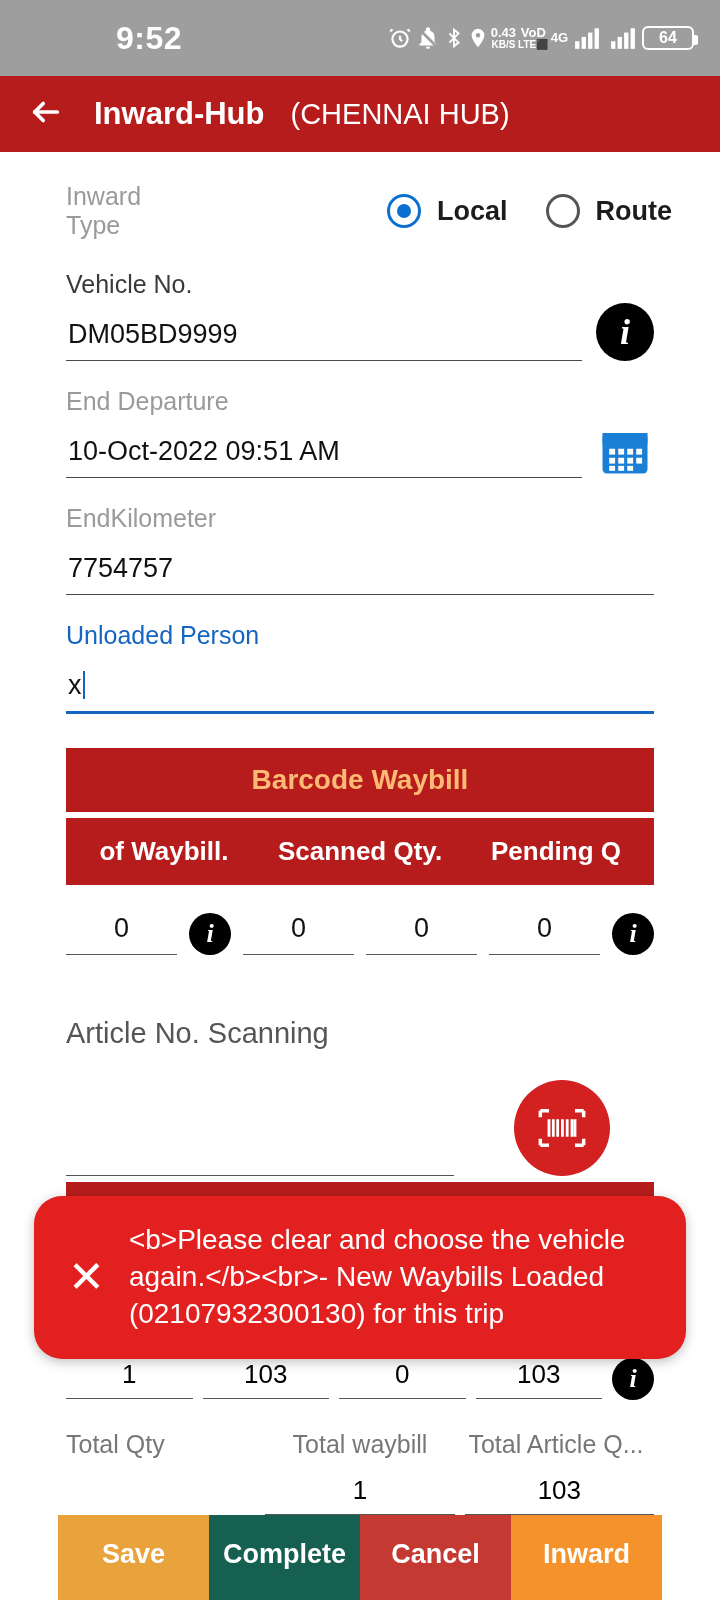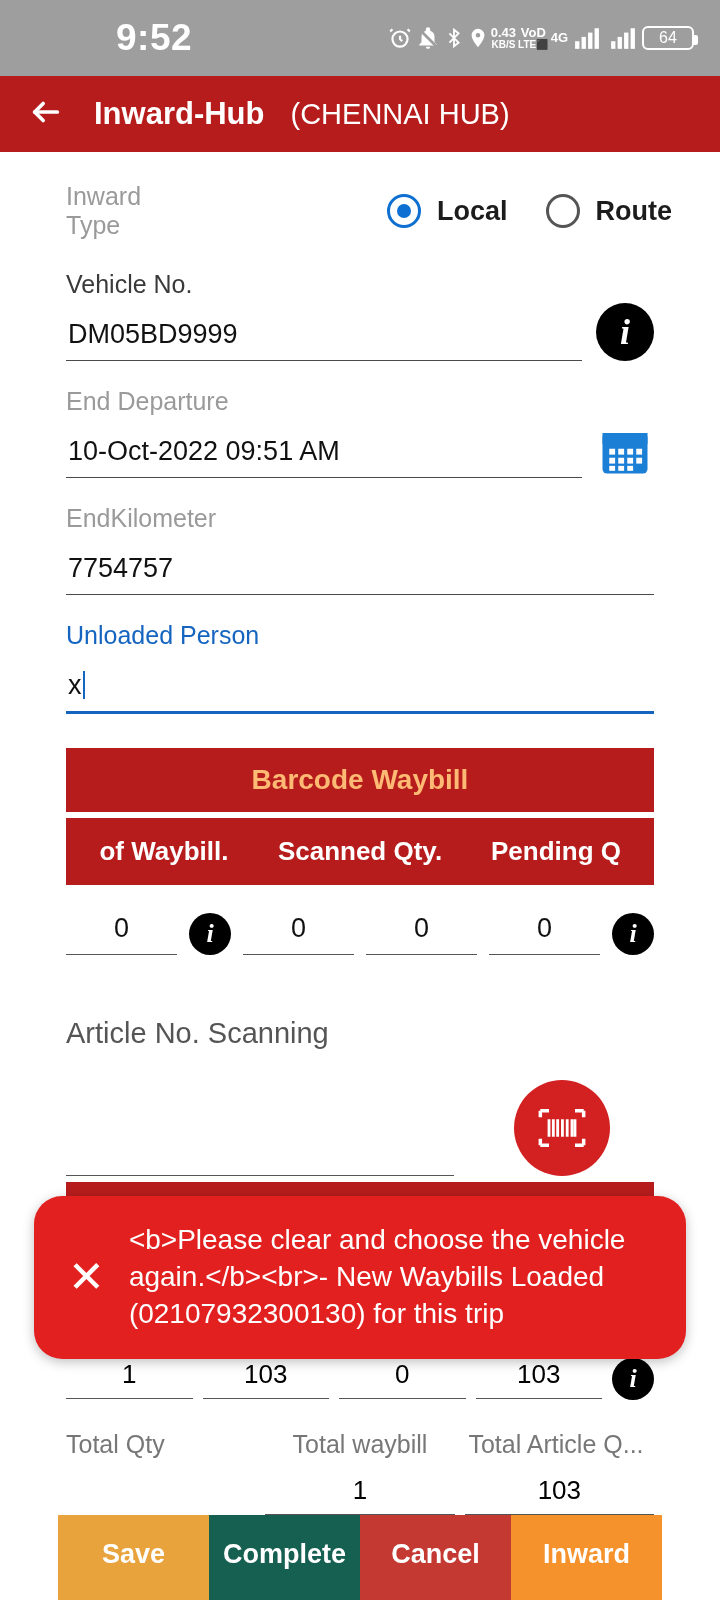--- a/index.html
+++ b/index.html
@@ -10,28 +10,28 @@
     overflow: hidden;
   }
   .phone { position: relative; width: 720px; height: 1600px; background:#fff; }
 
   
   .statusbar {
     height: 76px; background: #9e9e9e; color: #fff;
     display: flex; align-items: center; justify-content: space-between;
     padding: 0 26px;
   }
-  .status-time { font-size: 37px; font-weight: 600; letter-spacing: .5px; margin-left: 90px;}
+  .status-time { font-size: 32px; font-weight: 600; letter-spacing: .5px; margin-left: 90px;}
   .status-right { display: flex; align-items: center; gap: 2px; }
   .status-right svg { display:block; }
   .sb-text { font-size: 13px; line-height: 1.05; text-align:center; font-weight:700;}
   .sb-text small { display:block; font-size: 10px; font-weight:700;}
   .battery {
     border: 2px solid #fff; border-radius: 6px; padding: 1px 11px;
-    font-size: 16px; font-weight: 400; position: relative; min-width: 52px; text-align:center;
+    font-size: 16px; font-weight: 700; position: relative; min-width: 52px; text-align:center;
   }
   .battery::after {
     content:""; position:absolute; right:-6px; top:7px; width:4px; height:10px;
     background:#fff; border-radius:0 2px 2px 0;
   }
 
   
   .appbar {
     height: 76px; background: #b71c1c; color:#fff;
     display:flex; align-items:center; padding: 0 24px; gap: 26px;

